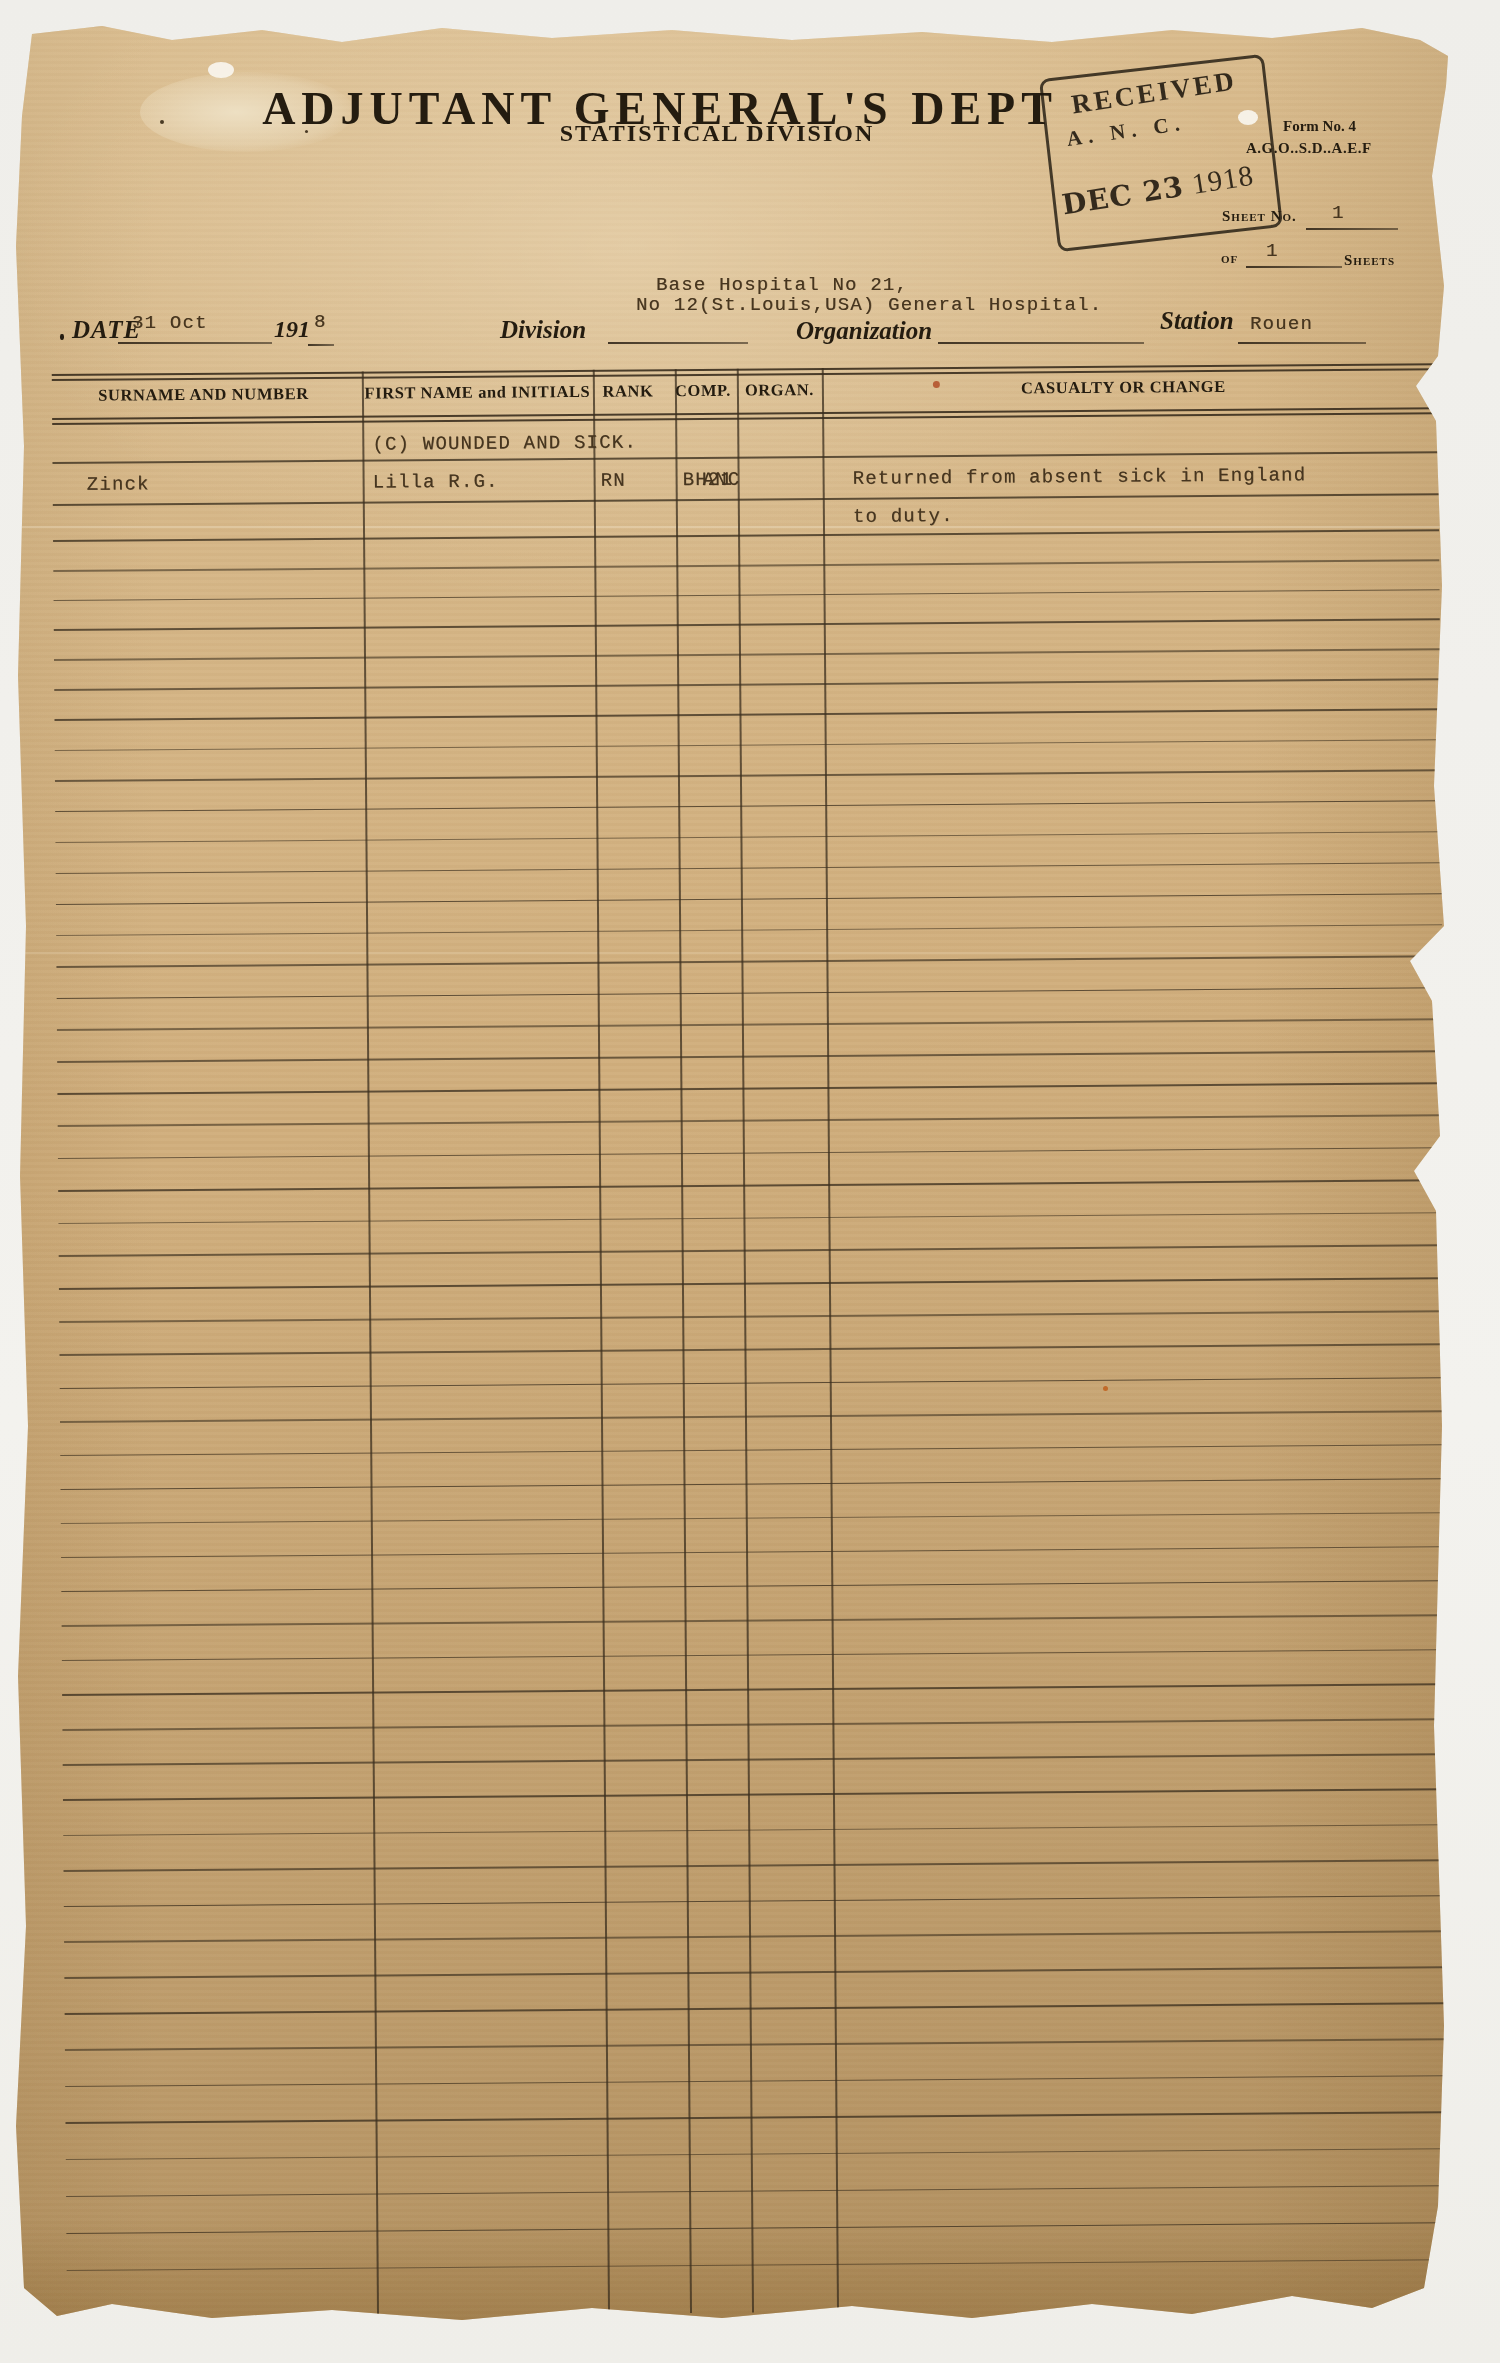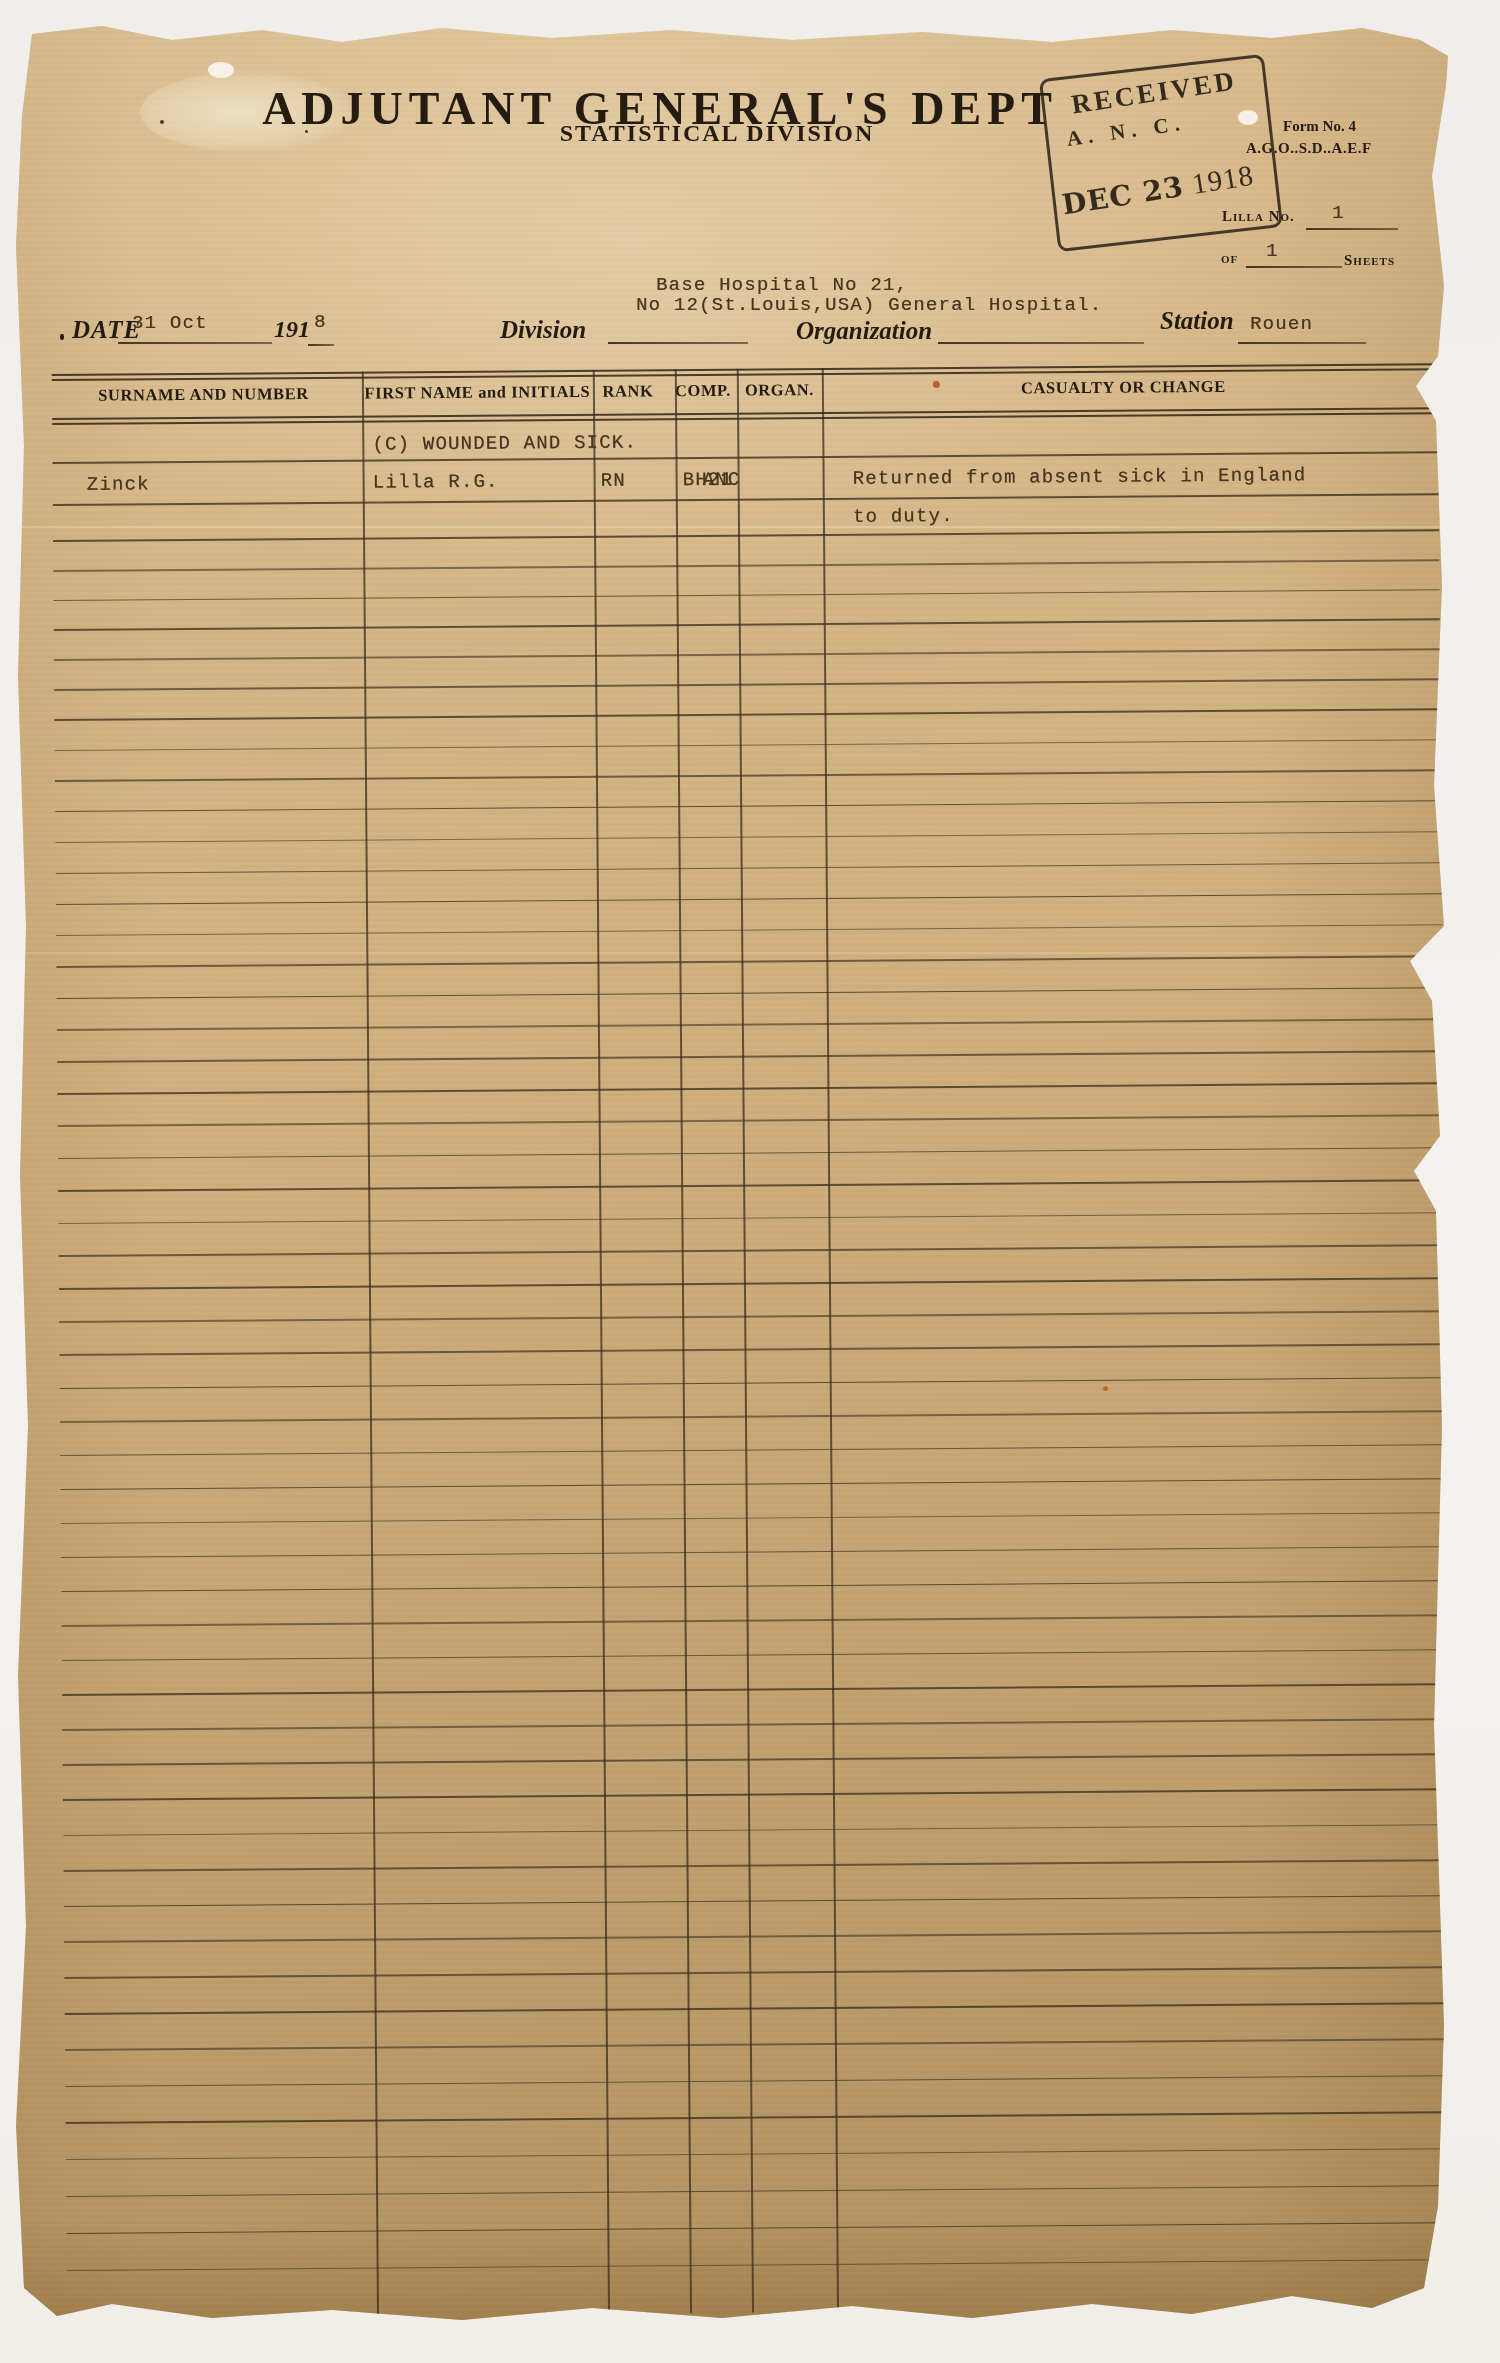--- a/index.html
+++ b/index.html
@@ -85,21 +85,21 @@
     <div class="stamp-l1">RECEIVED</div>
     <div class="stamp-l2">A. N. C.</div>
     <div class="stamp-l3">
       <span class="stamp-day">DEC 23</span><span class="stamp-year">1918</span>
     </div>
   </div>
 
   <div class="t printed" style="left:1271px;top:92px;font-size:15px;font-weight:bold;">Form No. 4</div>
   <div class="t printed" style="left:1234px;top:114px;font-size:15px;font-weight:bold;letter-spacing:.5px;">A.G.O..S.D..A.E.F</div>
 
-  <div class="t printed smallcaps" style="left:1210px;top:182px;font-size:15px;font-weight:bold;letter-spacing:1px;">Lilla No.</div>
+  <div class="t printed smallcaps" style="left:1210px;top:182px;font-size:15px;font-weight:bold;letter-spacing:1px;">Sheet No.</div>
   <div class="t typed" style="left:1320px;top:176px;">1</div>
   <div class="uline" style="left:1294px;top:202px;width:92px;"></div>
 
   <div class="t printed smallcaps" style="left:1209px;top:224px;font-size:15px;font-weight:bold;letter-spacing:1px;">of</div>
   <div class="t typed" style="left:1254px;top:214px;">1</div>
   <div class="uline" style="left:1234px;top:240px;width:96px;"></div>
   <div class="t printed smallcaps" style="left:1332px;top:226px;font-size:15px;font-weight:bold;letter-spacing:1px;">Sheets</div>
 
   <div class="t typed" style="left:644px;top:248px;">Base Hospital No 21,</div>
   <div class="t typed" style="left:624px;top:268px;">No 12(St.Louis,USA) General Hospital.</div>

